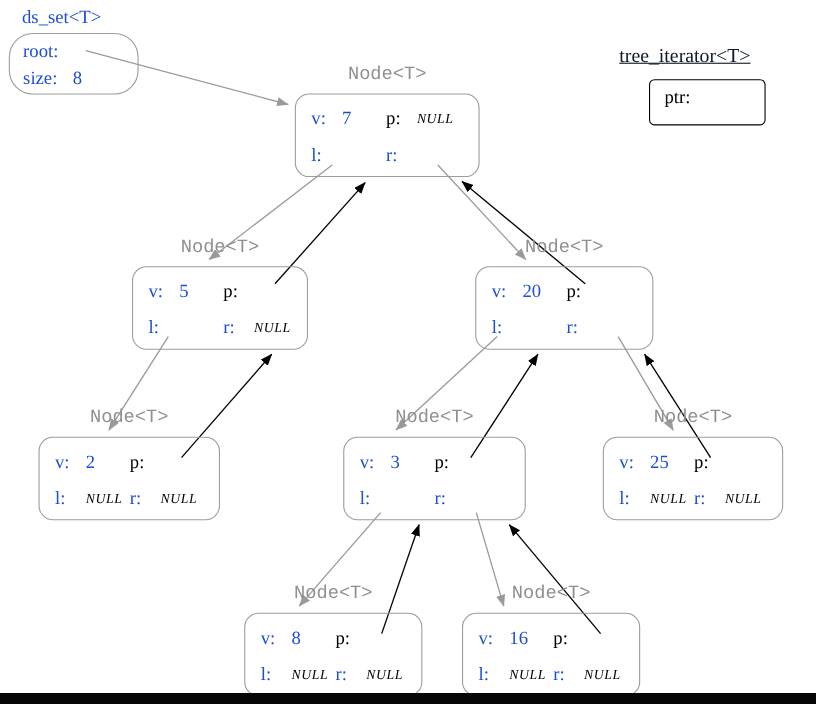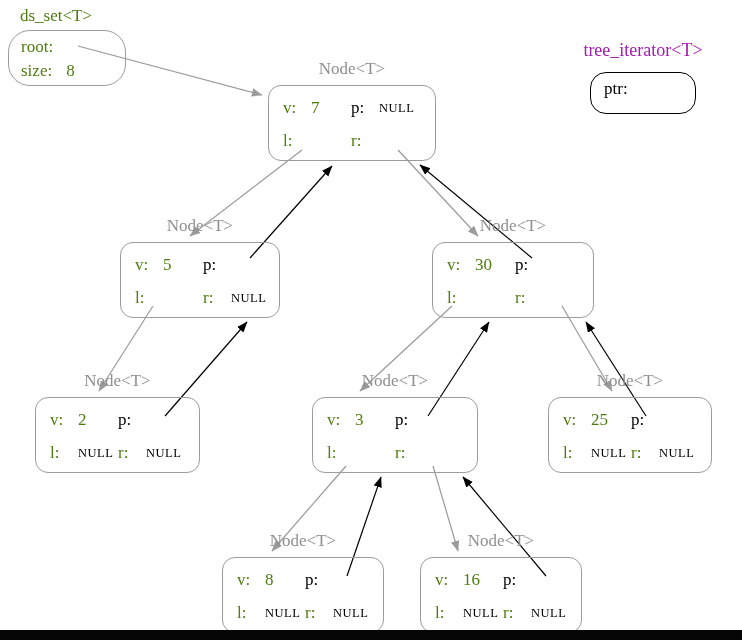--- a/index.html
+++ b/index.html
@@ -4,54 +4,54 @@
 <style>
   * { margin:0; padding:0; box-sizing:border-box; }
   html,body { background:#ffffff; }
   body { font-family:"Liberation Serif","DejaVu Serif",serif; }
   #canvas {
     position:relative; width:742px; height:640px;
     background:#ffffff; overflow:hidden;
   }
   #edges { position:absolute; left:0; top:0; width:742px; height:640px; pointer-events:none; }
 
-  .muted { color:#4d7c0f; }
+  .muted { color:#1d4ed8; }
   .dark  { color:#000000; }
 
   
   .dsset { position:absolute; width:140px; }
   .dsset-title { font-size:17px; padding-left:12px; height:24px; }
   .dsset-box {
     width:118px; height:56px; border:1.4px solid #9c9c9c; border-radius:22px;
     padding:4px 0 0 12px;
   }
   .dsrow { height:24px; font-size:17px; display:flex; align-items:center; }
   .dsval { margin-left:14px; }
 
   
   .iter { position:absolute; width:160px; }
-  .iter-title { font-size:18px; color:#a21caf; text-align:center; height:30px; }
+  .iter-title { font-size:18px; color:#0f172a; text-align:left; height:30px;text-decoration:underline; }
   .iter-box {
     width:106px; height:42px; margin:2px auto 0 auto;
-    border:1.5px solid #000000; border-radius:16px;
+    border:1.5px solid #000000; border-radius:5px;
     padding:6px 0 0 13px; font-size:17px; color:#000;
   }
 
   
   .node { position:absolute; }
-  .node-title { text-align:center; font-size:17px; color:#8f8f8f; height:26px; }
+  .node-title { text-align:center; font-size:17px; color:#8f8f8f; height:26px;font-family:Liberation Mono, monospace; }
   .node-box {
     border:1.4px solid #9c9c9c; border-radius:13px;
     height:76px; padding-top:5px; background:transparent;
   }
   .row { display:flex; align-items:center; height:33px; padding-left:14px; }
   .lbl { width:24px; font-size:17px; flex:0 0 auto; }
   .val { width:44px; font-size:17px; flex:0 0 auto; padding-left:4px; }
   .val.grow { flex:1 1 auto; }
-  .nullv { font-size:12.5px; color:#000000; letter-spacing:0.5px; padding-top:2px; }
+  .nullv { font-size:12.5px; color:#000000; letter-spacing:0.5px; padding-top:2px;font-style:italic; }
 
   .bottom-bar { position:absolute; left:0; top:630px; width:742px; height:10px; background:#060606; z-index:5; }
 </style>
 </head>
 <body>
 
 <div id="canvas">
 
   <svg id="edges" viewBox="0 0 742 640">
     <defs>
@@ -135,21 +135,21 @@
         <span class="val grow nullv">NULL</span>
       </div>
     </div>
   </div>
 
   <div class="node" style="left:432px;top:216px;width:162px">
     <div class="node-title">Node&lt;T&gt;</div>
     <div class="node-box">
       <div class="row">
         <span class="lbl muted">v:</span>
-        <span class="val muted">30</span>
+        <span class="val muted">20</span>
         <span class="lbl dark">p:</span>
         <span class="val grow nullv"></span>
       </div>
       <div class="row">
         <span class="lbl muted">l:</span>
         <span class="val nullv"></span>
         <span class="lbl muted">r:</span>
         <span class="val grow nullv"></span>
       </div>
     </div>

